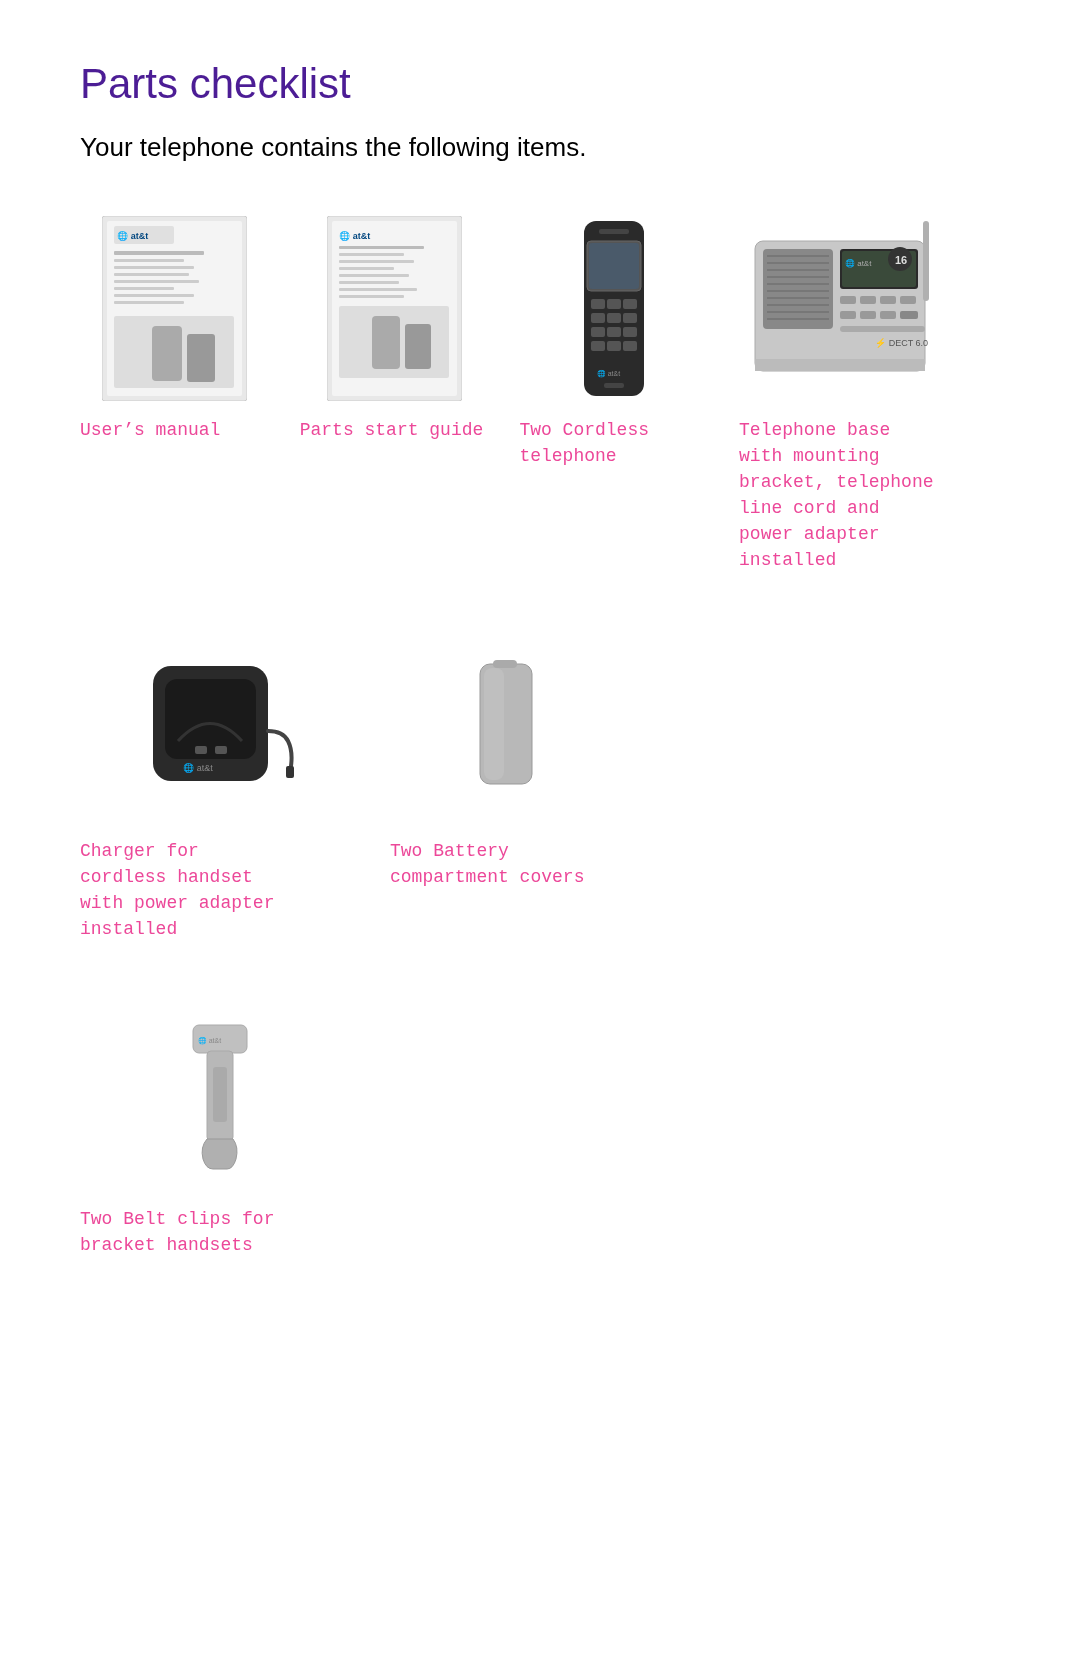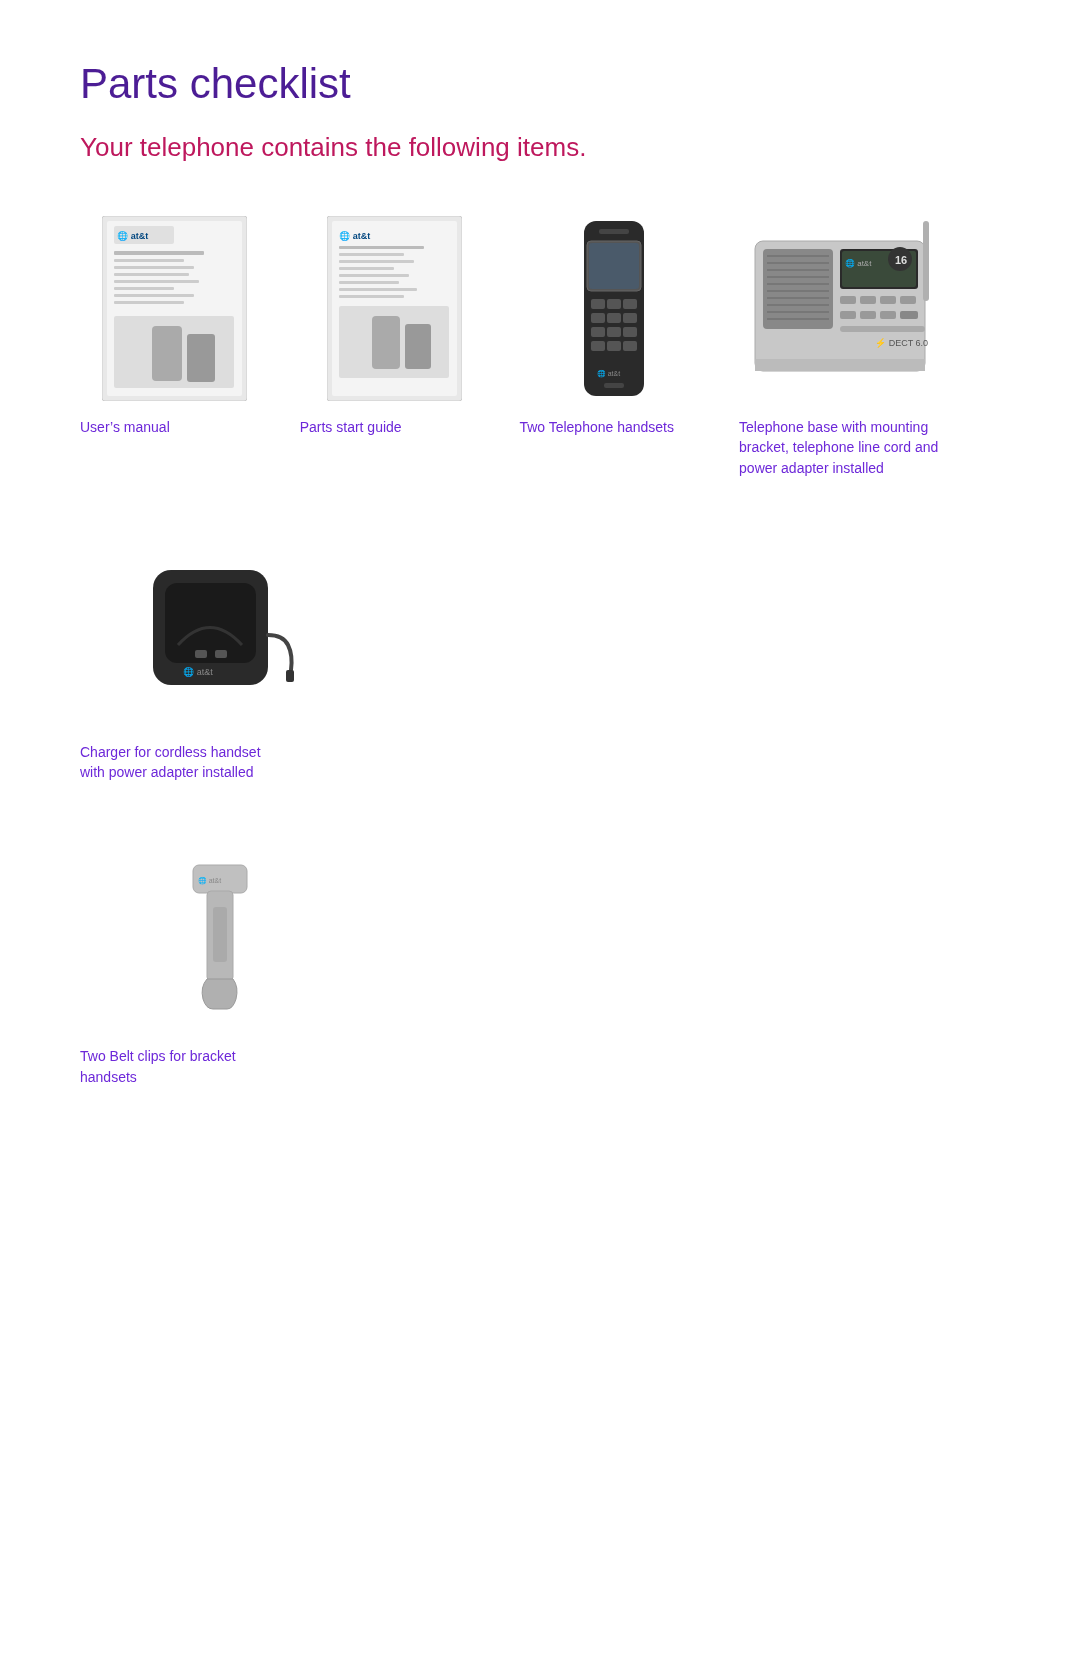--- a/index.html
+++ b/index.html
@@ -14,21 +14,21 @@
     h1 {
       font-size: 42px;
       font-weight: 300;
       margin-bottom: 24px;
       color: #4c1d95;
     }
     h2 {
       font-size: 26px;
       font-weight: 400;
       margin-bottom: 50px;
-      color: #be185d;
+      color: #000000;
     }
     .grid-row {
       display: flex;
       align-items: flex-start;
       margin-bottom: 60px;
       gap: 0;
     }
     .item {
       display: flex;
       flex-direction: column;
@@ -41,24 +41,25 @@
     }
     .item-img {
       width: 100%;
       height: 190px;
       display: flex;
       align-items: center;
       justify-content: center;
       margin-bottom: 14px;
     }
     .item-label {
-      font-size: 14px;
+      font-size: 18px;
       line-height: 1.45;
-      color: #6d28d9;
+      color: #ec4899;
       max-width: 200px;
+      font-family: Liberation Mono, monospace;
     }
 
     
     svg { display: block; }
 
     
     .manual-img { width: 145px; height: 185px; }
     .qsg-img { width: 135px; height: 185px; }
     .handset-img { width: 90px; height: 175px; }
     .charger-img { width: 155px; height: 155px; }
@@ -145,21 +146,21 @@
         <rect x="54" y="106" width="14" height="10" rx="2" fill="#555"></rect>
         <rect x="22" y="120" width="14" height="10" rx="2" fill="#555"></rect>
         <rect x="38" y="120" width="14" height="10" rx="2" fill="#555"></rect>
         <rect x="54" y="120" width="14" height="10" rx="2" fill="#555"></rect>
 
         <rect x="35" y="162" width="20" height="5" rx="2" fill="#444"></rect>
 
         <text x="28" y="155" font-size="7" fill="#888">🌐 at&amp;t</text>
       </svg>
     </div>
-    <p class="item-label">Two Telephone handsets</p>
+    <p class="item-label">Two Cordless telephone</p>
   </div>
 
   <div class="item item-wide">
     <div class="item-img">
       <svg viewBox="0 0 220 175" width="220" height="175" xmlns="http://www.w3.org/2000/svg">
 
         <rect x="10" y="20" width="170" height="130" rx="8" fill="#c8c8c8" stroke="#aaa" stroke-width="1"></rect>
 
         <rect x="18" y="28" width="70" height="80" rx="4" fill="#888"></rect>
 
@@ -224,20 +225,33 @@
         <text x="40" y="120" font-size="9" fill="#888">🌐 at&amp;t</text>
 
         <path d="M125 80 Q140 80 145 90 Q150 100 148 115" stroke="#444" stroke-width="4" fill="none" stroke-linecap="round"></path>
         <rect x="143" y="115" width="8" height="12" rx="2" fill="#333"></rect>
       </svg>
     </div>
     <p class="item-label">Charger for cordless handset with power adapter installed</p>
   </div>
 
 
+  <div class="item">
+    <div class="item-img">
+      <svg class="cover-img" viewBox="0 0 90 150" xmlns="http://www.w3.org/2000/svg">
+
+        <rect x="20" y="10" width="52" height="120" rx="10" fill="#b8b8b8" stroke="#999" stroke-width="1"></rect>
+
+        <rect x="24" y="14" width="20" height="112" rx="8" fill="#c5c5c5" opacity="0.5"></rect>
+
+        <rect x="33" y="6" width="24" height="8" rx="4" fill="#aaa"></rect>
+      </svg>
+    </div>
+    <p class="item-label">Two Battery compartment covers</p>
+  </div>
 
 </div>
 
 <div class="grid-row">
 
   <div class="item item-wide">
     <div class="item-img">
       <svg class="beltclip-img" viewBox="0 0 90 160" xmlns="http://www.w3.org/2000/svg">
 
         <rect x="18" y="8" width="54" height="28" rx="6" fill="#c0c0c0" stroke="#aaa" stroke-width="1"></rect>

